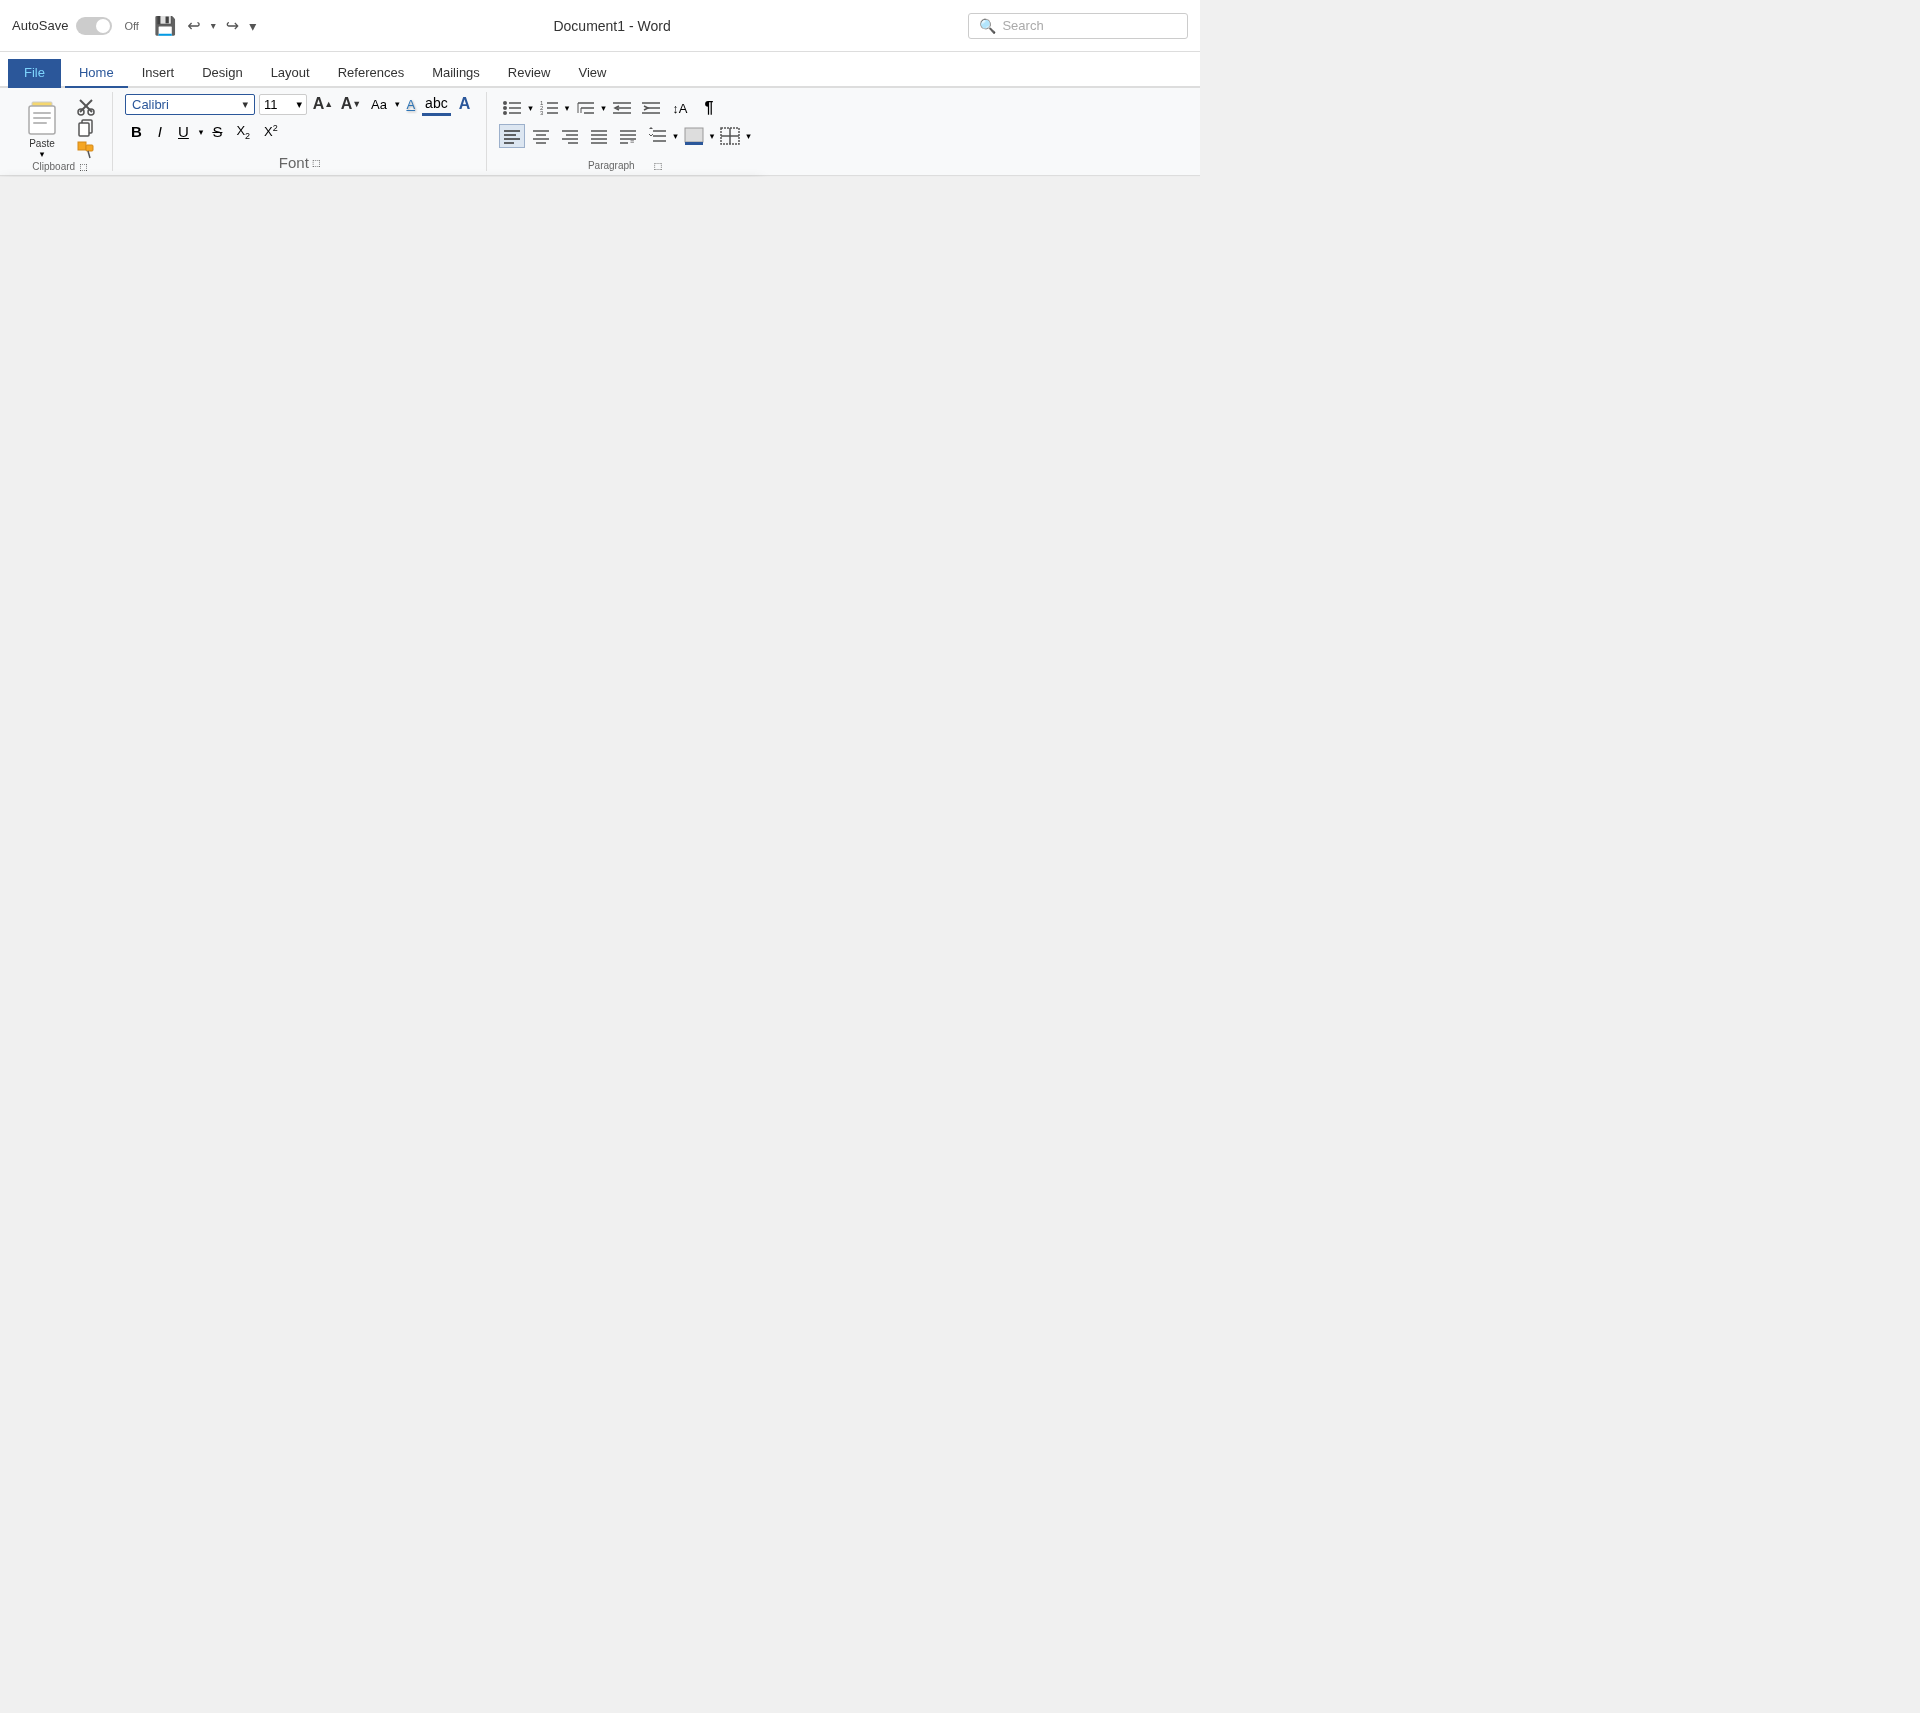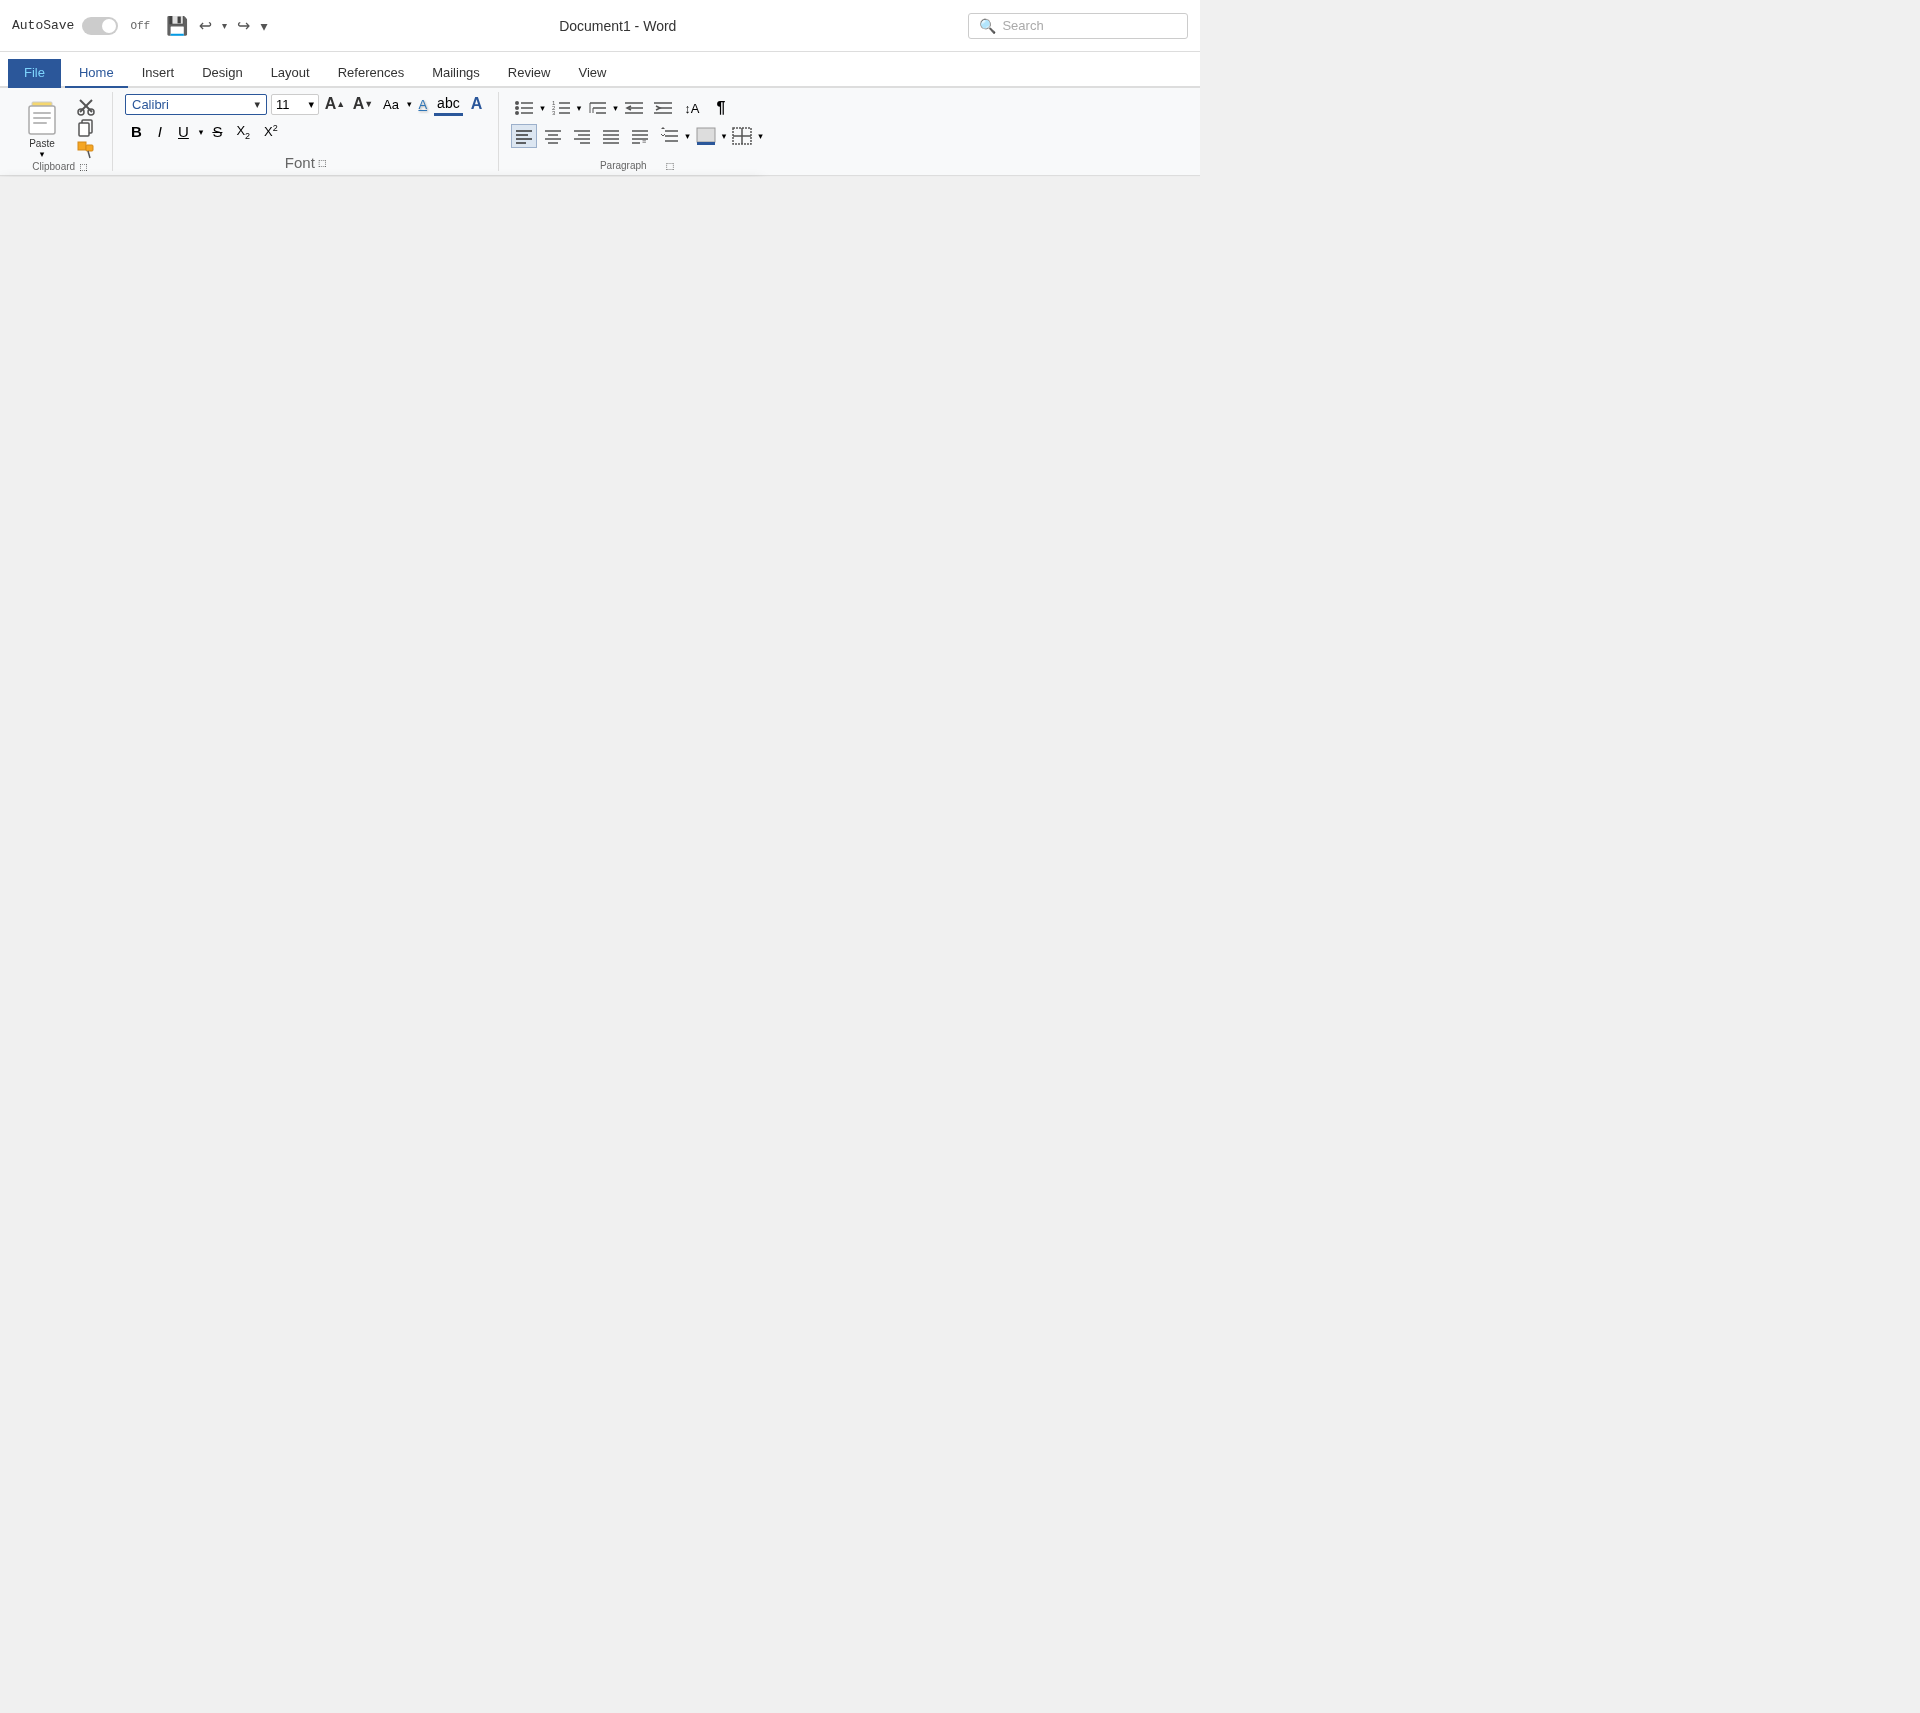--- a/index.html
+++ b/index.html
@@ -18,21 +18,20 @@
       padding: 6px 12px;
       border-bottom: 1px solid #ddd;
       height: 52px;
     }
     .autosave-area {
       display: flex;
       align-items: center;
       gap: 8px;
       font-size: 13px;
       color: #333;
-      font-family: Liberation Mono, monospace;
     }
     .toggle-switch {
       display: inline-flex;
       align-items: center;
       background: #ccc;
       border-radius: 10px;
       width: 36px;
       height: 18px;
       padding: 2px;
       position: relative;
@@ -167,21 +166,21 @@
     .font-row {
       display: flex;
       align-items: center;
       gap: 4px;
     }
     .font-name-box {
       border: 1px solid #2b579a;
       border-radius: 2px;
       padding: 2px 6px;
       font-size: 13px;
-      width: 142px;
+      width: 130px;
       background: #fff;
       color: #2b579a;
       display: flex;
       align-items: center;
       justify-content: space-between;
     }
     .font-size-box {
       border: 1px solid #ccc;
       border-radius: 2px;
       padding: 2px 4px;

